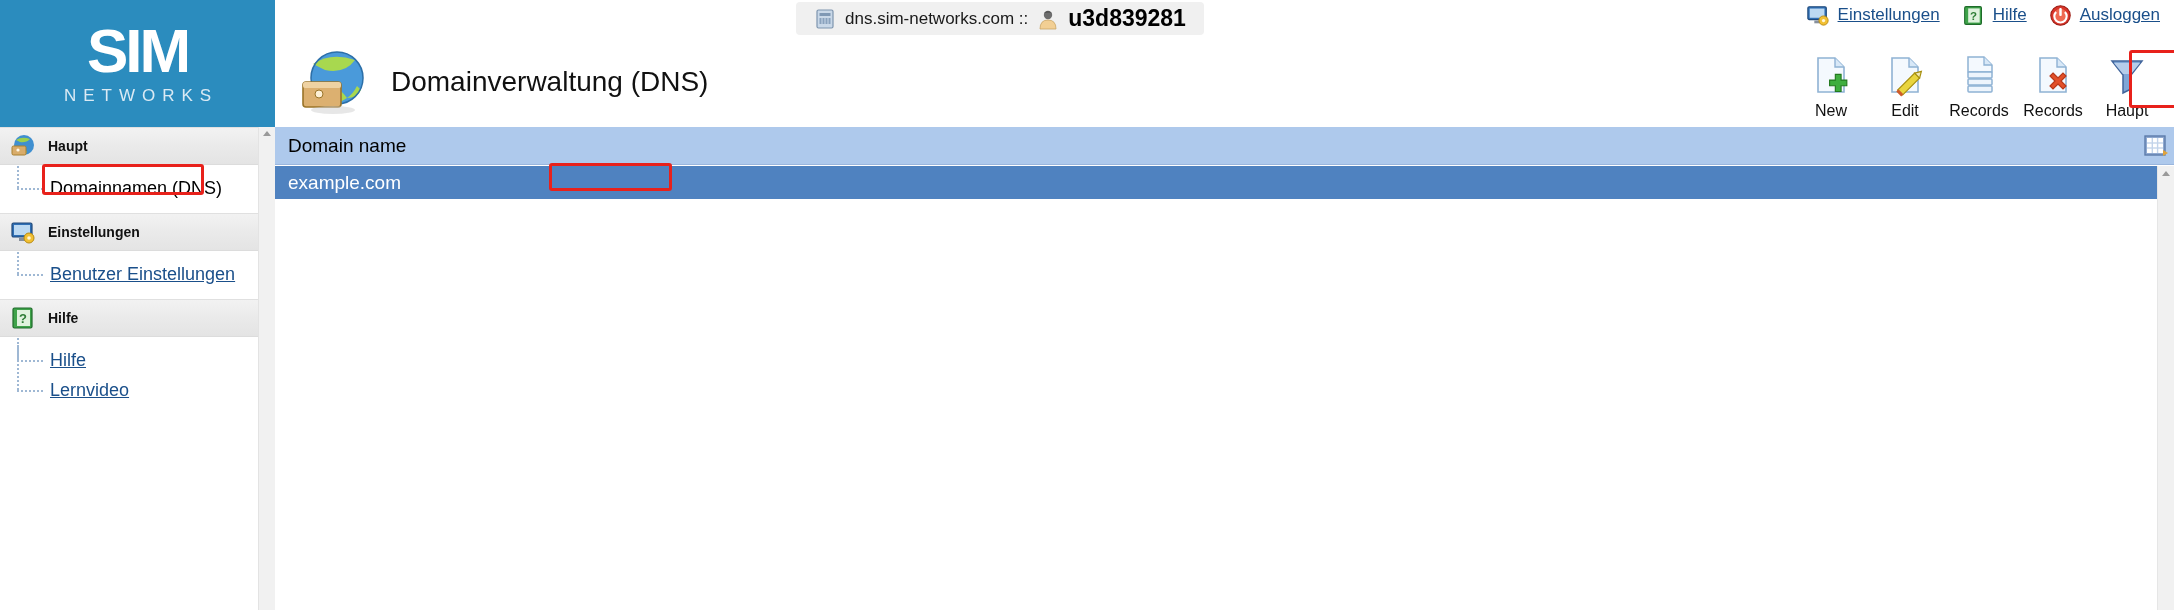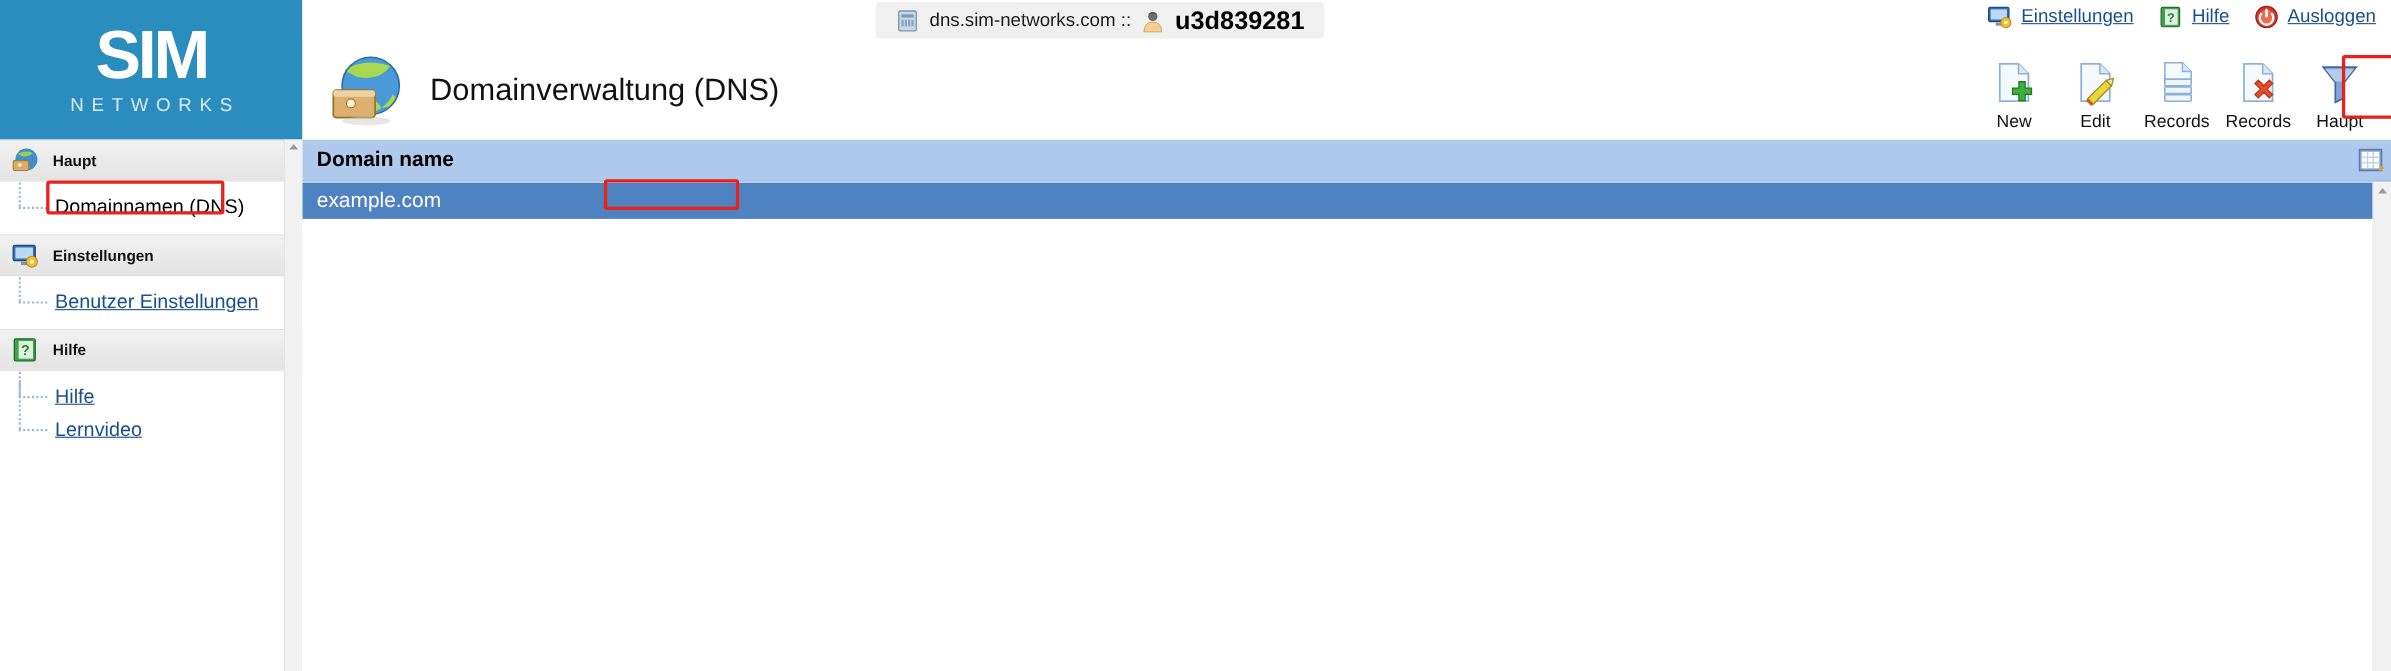--- a/index.html
+++ b/index.html
@@ -155,21 +155,21 @@
 
   
   .grid { position: absolute; left: 0; top: 127px; right: 0; bottom: 0; }
   .grid-head {
     height: 38px; background: #aec9ec;
     display: flex; align-items: center;
     padding-left: 13px;
     border-bottom: 1px solid #9ab6dd;
     position: relative;
   }
-  .grid-head .col-title { font-size: 19px; font-weight: bold; color: #000; }
+  .grid-head .col-title { font-size: 19px; font-weight: normal; color: #000; }
   .grid-head-tool {
     position: absolute; right: 4px; top: 4px;
     width: 30px; height: 30px;
   }
   .grid-rows { position: absolute; left: 0; right: 17px; top: 39px; bottom: 0; background: #fff; }
   .grid-row {
     height: 33px; display: flex; align-items: center;
     padding-left: 13px;
   }
   .grid-row.selected { background: #4f82c0; }

